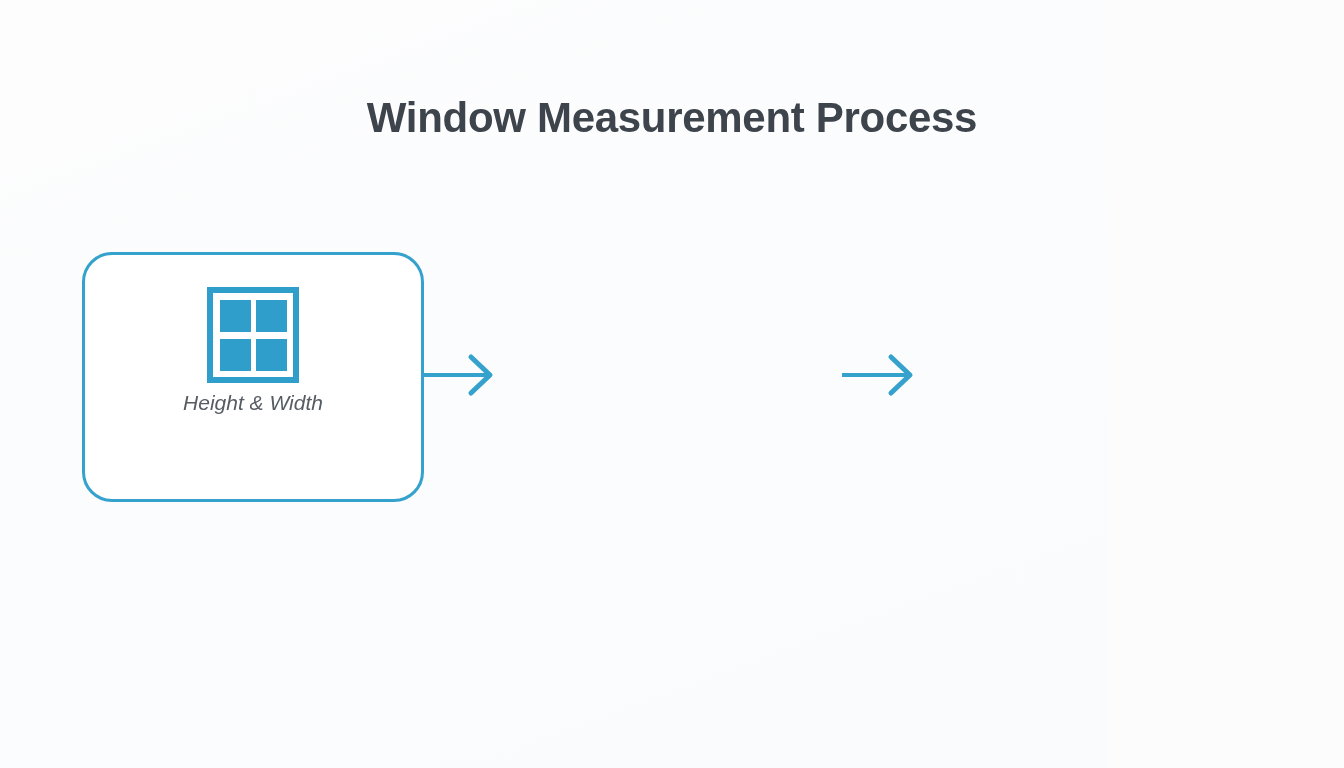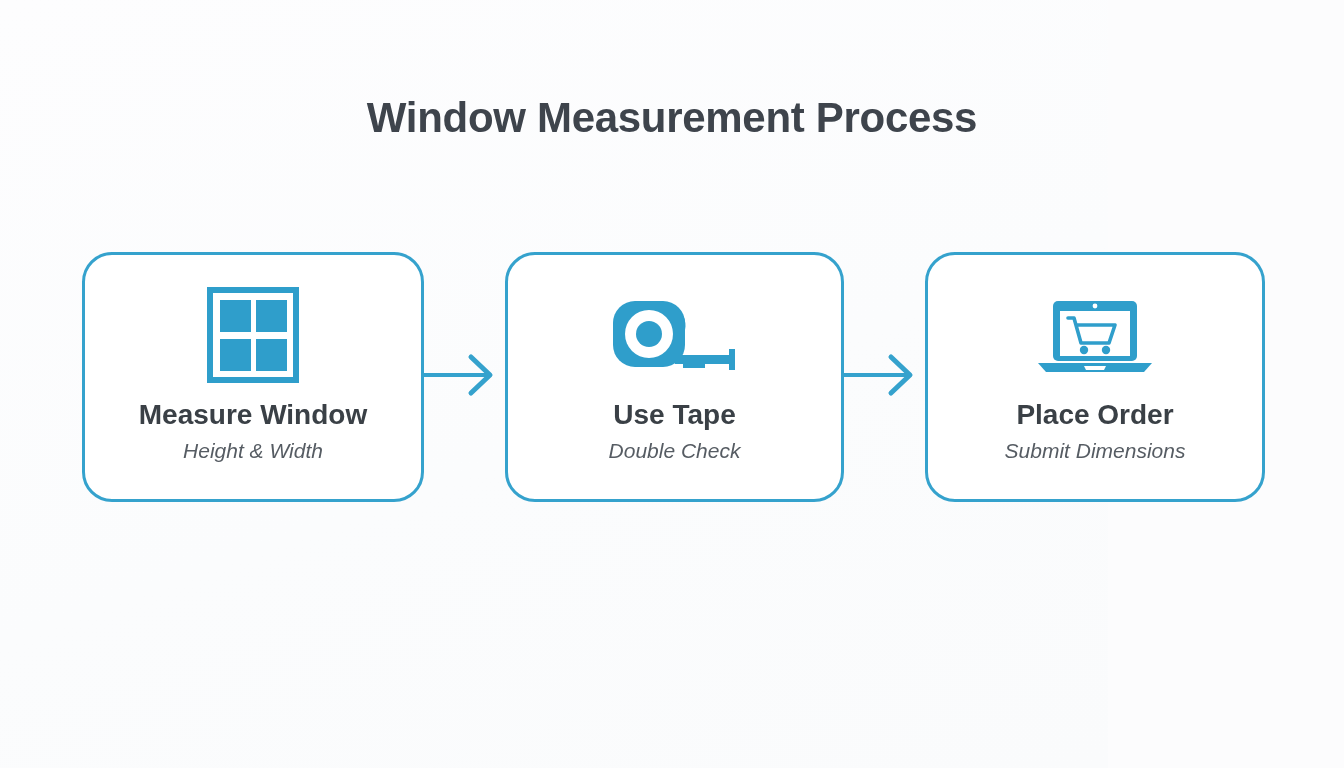--- a/index.html
+++ b/index.html
@@ -87,66 +87,32 @@
   <div class="card" id="card-0">
     <div class="card-icon">
       <svg width="92" height="96" viewBox="0 0 92 96">
         <rect x="3" y="3" width="86" height="90" fill="none" stroke="#2f9ecb" stroke-width="6"></rect>
         <rect x="13" y="13" width="31" height="32" fill="#2f9ecb"></rect>
         <rect x="49" y="13" width="31" height="32" fill="#2f9ecb"></rect>
         <rect x="13" y="52" width="31" height="32" fill="#2f9ecb"></rect>
         <rect x="49" y="52" width="31" height="32" fill="#2f9ecb"></rect>
       </svg>
     </div>
-    <div class="card-title">Measure Window</div>
     <div class="card-sub">Height &amp; Width</div>
   </div>
 
   <div class="arrow" id="arrow-0">
     <svg width="82" height="46" viewBox="0 0 82 46">
       <line x1="0" y1="23" x2="66" y2="23" stroke="#35a2cd" stroke-width="4"></line>
       <polyline points="49,5 68,23 49,41" fill="none" stroke="#35a2cd" stroke-width="5" stroke-linecap="round" stroke-linejoin="round"></polyline>
     </svg>
   </div>
 
-  <div class="card" id="card-1">
-    <div class="card-icon">
-      <svg width="128" height="96" viewBox="0 0 128 96">
-        <path d="M62 19 C72 24 76 34 74 43 L66 40 C67 33 65 26 60 22 Z" fill="#2f9ecb"></path>
-        <rect x="2" y="14" width="72" height="66" rx="22" fill="#2f9ecb"></rect>
-        <circle cx="38" cy="47" r="24" fill="#ffffff"></circle>
-        <circle cx="38" cy="47" r="13" fill="#2f9ecb"></circle>
-        <rect x="64" y="68" width="58" height="9" fill="#2f9ecb"></rect>
-        <rect x="72" y="77" width="22" height="4" fill="#2f9ecb"></rect>
-        <rect x="118" y="62" width="6" height="21" fill="#2f9ecb"></rect>
-      </svg>
-    </div>
-    <div class="card-title">Use Tape</div>
-    <div class="card-sub">Double Check</div>
-  </div>
 
   <div class="arrow" id="arrow-1">
     <svg width="82" height="46" viewBox="0 0 82 46">
       <line x1="0" y1="23" x2="66" y2="23" stroke="#35a2cd" stroke-width="4"></line>
       <polyline points="49,5 68,23 49,41" fill="none" stroke="#35a2cd" stroke-width="5" stroke-linecap="round" stroke-linejoin="round"></polyline>
     </svg>
   </div>
 
-  <div class="card" id="card-2">
-    <div class="card-icon">
-      <svg width="116" height="96" viewBox="0 0 116 96">
-        <rect x="16" y="14" width="84" height="60" rx="5" fill="#2f9ecb"></rect>
-        <rect x="23" y="24" width="70" height="45" fill="#ffffff"></rect>
-        <circle cx="58" cy="19" r="2.4" fill="#ffffff"></circle>
-        <path d="M1 76 h114 a0 0 0 0 1 0 0 l-8 9 h-98 Z" fill="#2f9ecb"></path>
-        <path d="M47 79 h22 l-2 4 h-18 Z" fill="#ffffff"></path>
-        <g fill="none" stroke="#2f9ecb" stroke-width="3.6" stroke-linecap="round" stroke-linejoin="round">
-          <polyline points="31,31 37,31 44,56 72,56 78,38 40,38"></polyline>
-        </g>
-        <circle cx="47" cy="63" r="4.2" fill="#2f9ecb"></circle>
-        <circle cx="69" cy="63" r="4.2" fill="#2f9ecb"></circle>
-      </svg>
-    </div>
-    <div class="card-title">Place Order</div>
-    <div class="card-sub">Submit Dimensions</div>
-  </div>
 
 </div>
 
 </body></html>

